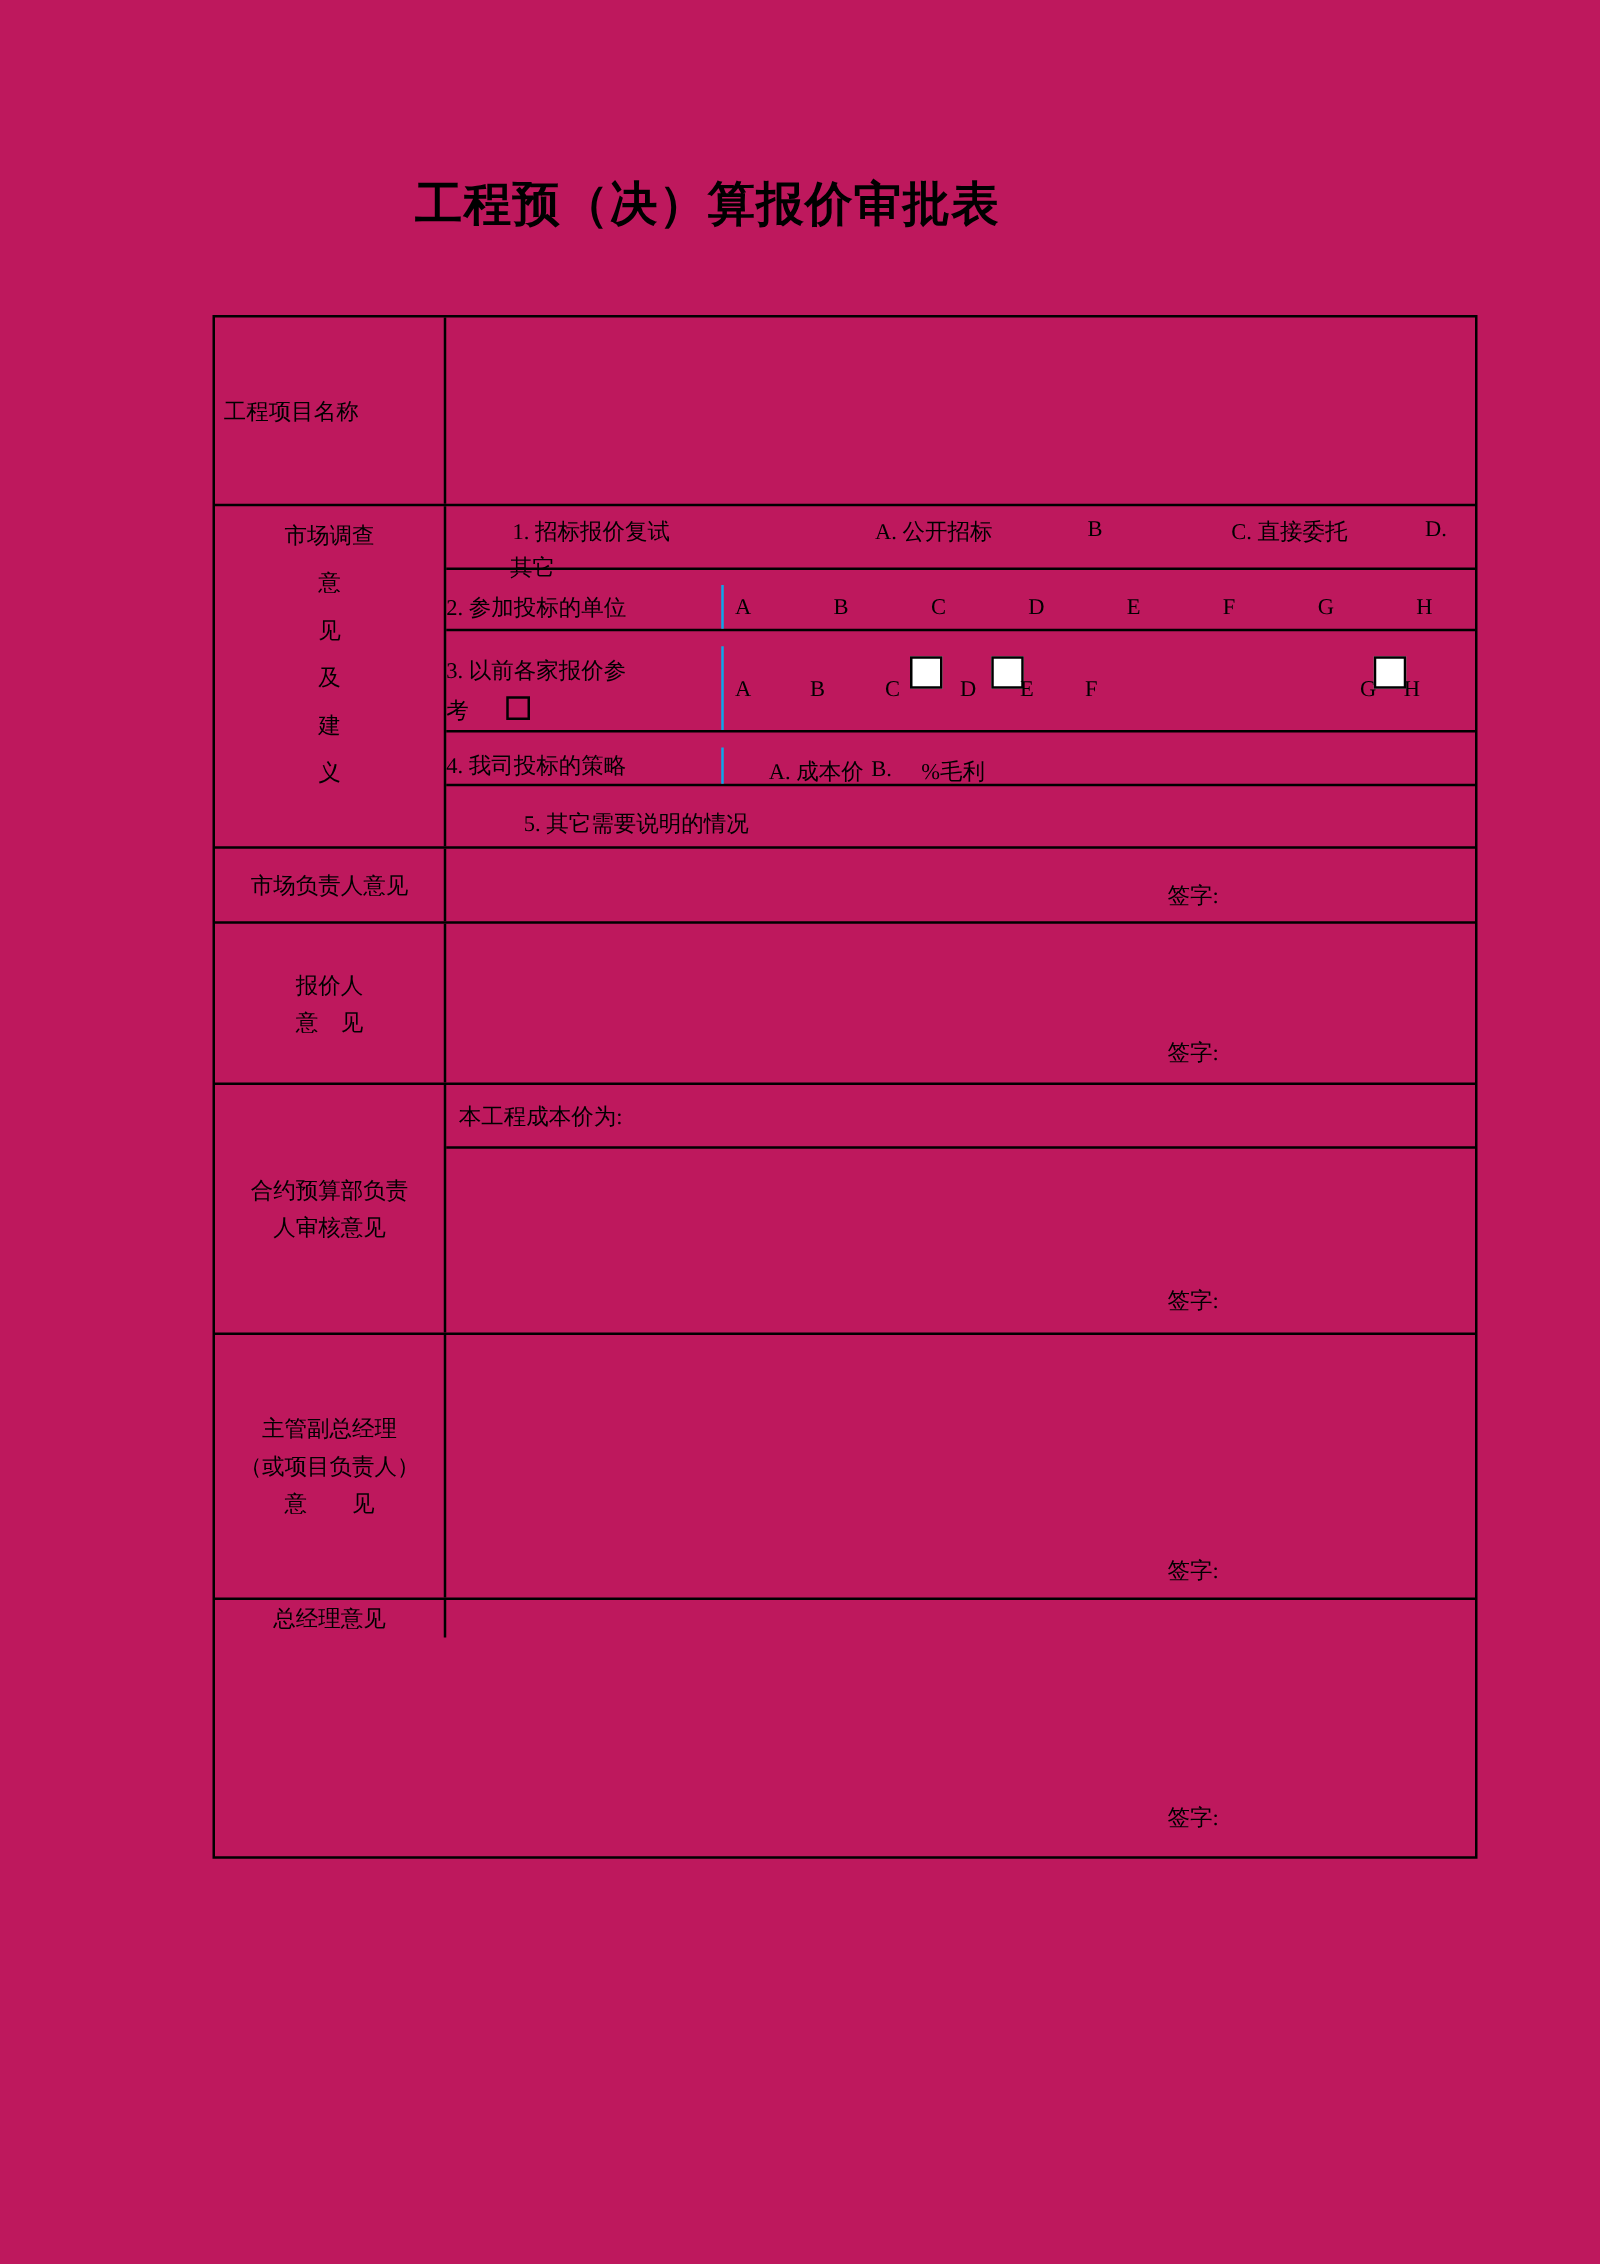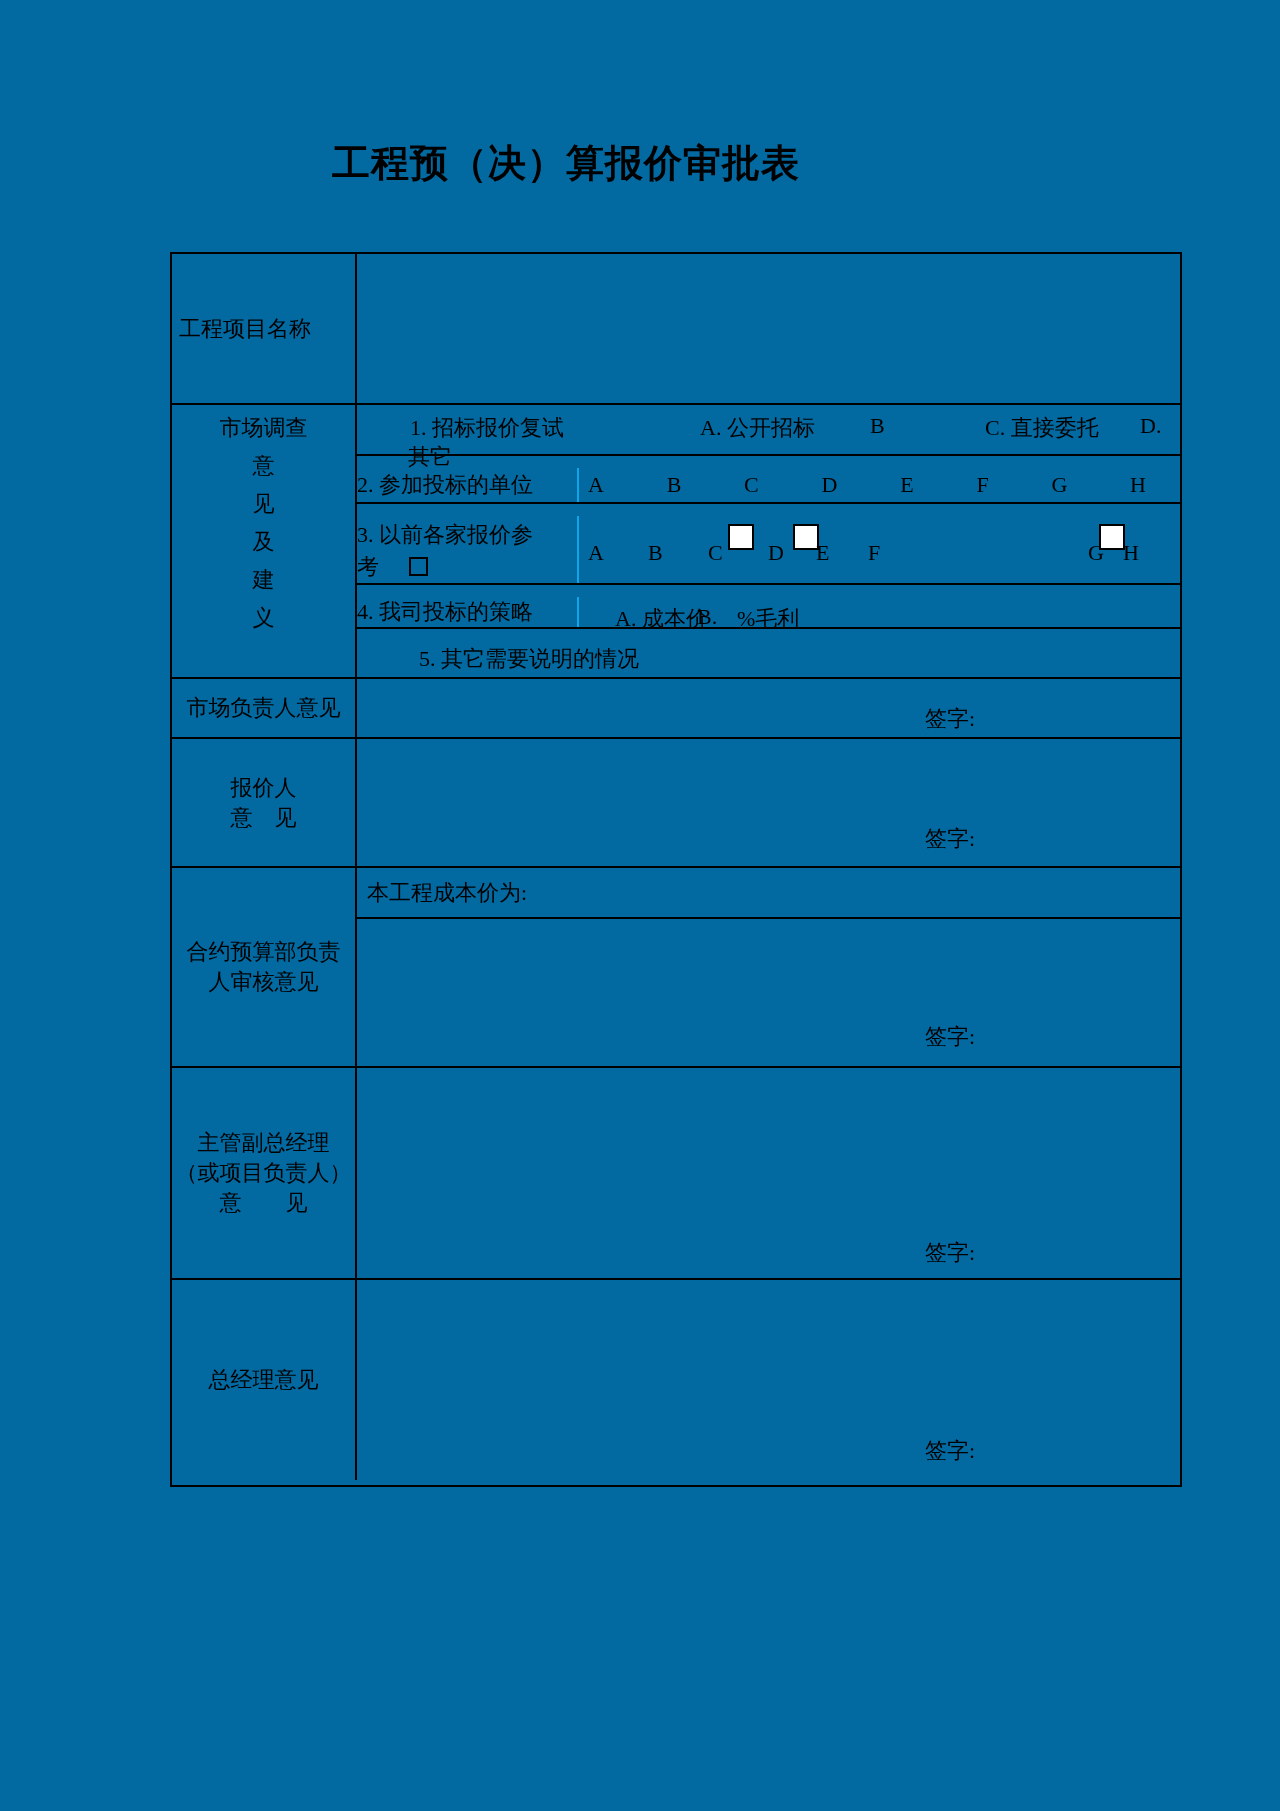--- a/index.html
+++ b/index.html
@@ -1,29 +1,29 @@
 <!DOCTYPE html>
 <html><head>
 <meta charset="utf-8">
 <style>
   html,body{margin:0;padding:0;background:#fff;}
   .page{
-    position:relative;width:1280px;height:1811px;background:#0369a1;
+    position:relative;width:1280px;height:1811px;background:#be185d;
     font-family:"Liberation Serif","DejaVu Serif",serif;color:#000;overflow:hidden;
   }
   .title{
     position:absolute;left:332px;top:138px;margin:0;
     font-size:38px;font-weight:bold;letter-spacing:1px;white-space:nowrap;
   }
   .tbl{
     position:absolute;left:170px;top:252px;width:1012px;height:1235px;
-    border:2px solid #000;box-sizing:border-box;font-size:22px;
+    border:2px solid #000;box-sizing:border-box;font-size:18px;
   }
   .row{display:flex;box-sizing:border-box;border-bottom:2px solid #000;}
-  .row:last-child{border-bottom:none;}
+  .row:last-child{border-bottom:none;flex-direction:column;}
   .lcell{
     width:185px;box-sizing:border-box;border-right:2px solid #000;
     display:flex;flex-direction:column;justify-content:center;align-items:center;
     text-align:center;line-height:30px;flex-shrink:0;
   }
   .rcell{flex:1;position:relative;box-sizing:border-box;}
   .r1{height:151px;}
   .r1 .lcell{align-items:flex-start;padding-left:7px;text-align:left;}
   .r2{height:274px;}
   .r2 .lcell{justify-content:flex-start;padding-top:4px;line-height:38px;}

